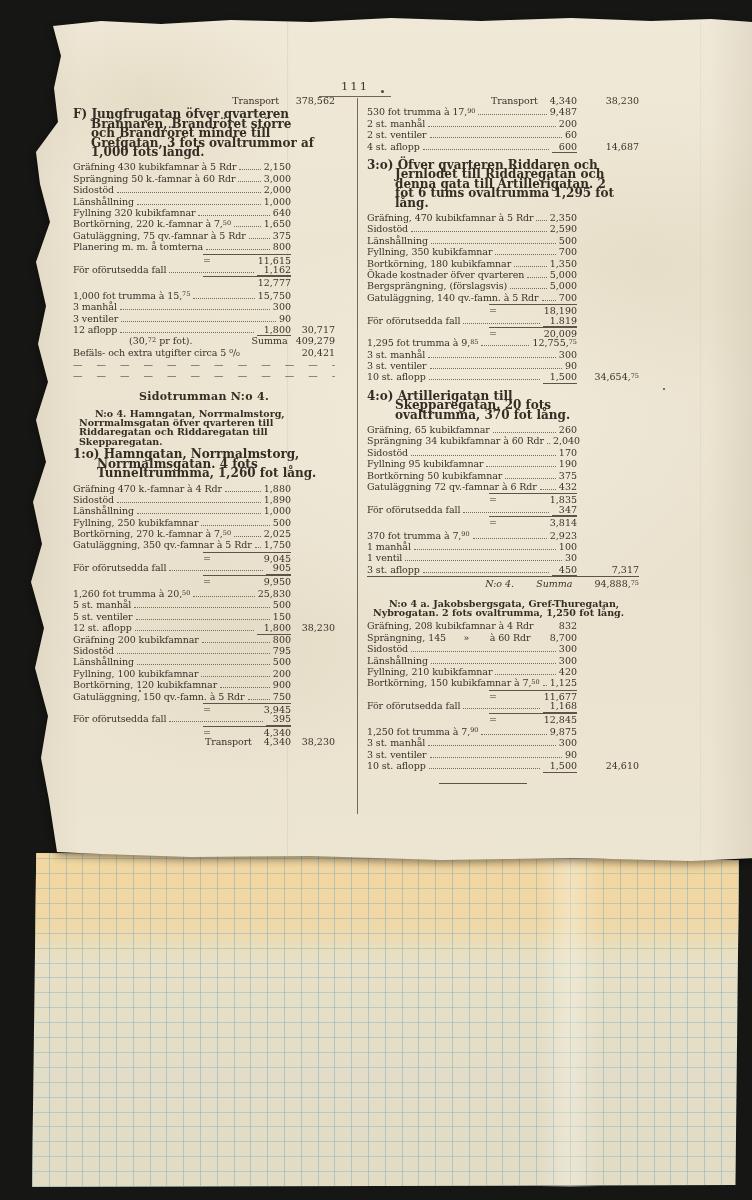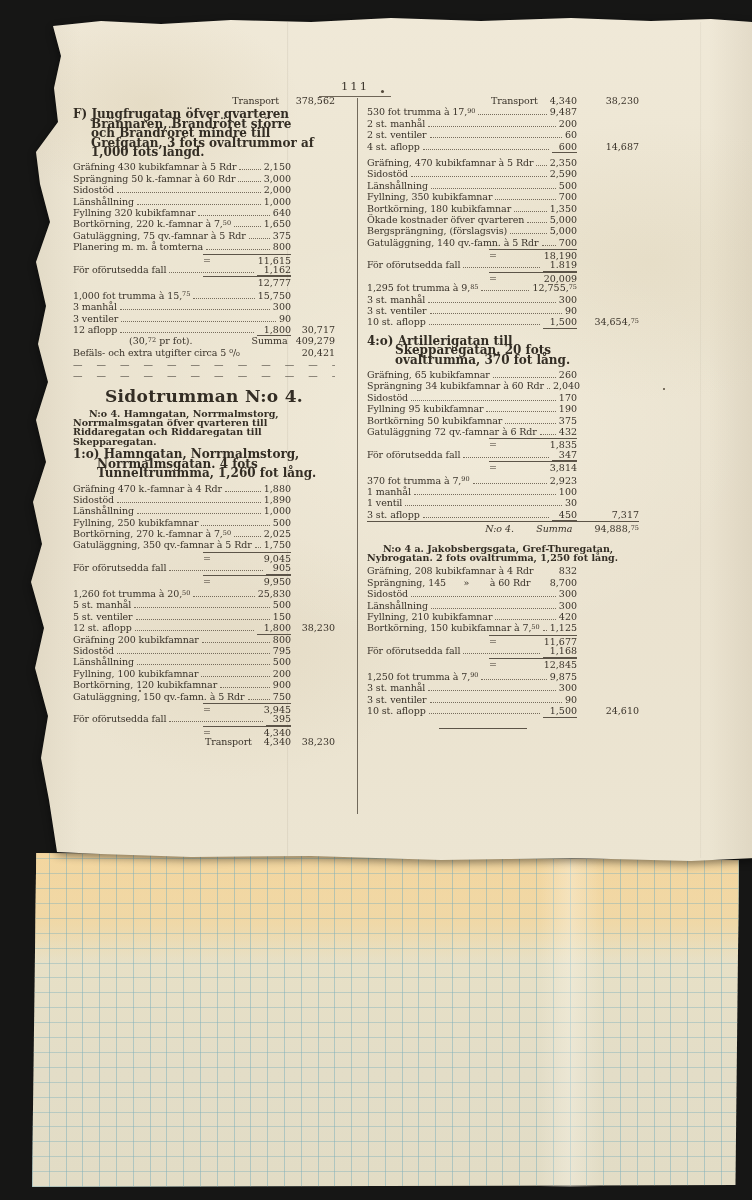--- a/index.html
+++ b/index.html
@@ -49,22 +49,22 @@
   .lead.off{border-bottom:none;}
   .a1{text-align:right;white-space:pre;}
   .a1.sum{border-bottom:1px solid #5c5448;padding-left:7px;}
   .a2{width:var(--a2w);flex:0 0 var(--a2w);text-align:right;white-space:pre;}
   .dec{font-size:6.5px;position:relative;top:-2.5px;letter-spacing:0;}
   .tr-label{flex:1;text-align:right;padding-right:12px;}
   .sub .subbox{display:flex;justify-content:space-between;width:88px;border-top:1px solid #5c5448;padding-top:0px;margin-top:1px;}
   .sub .lead-empty{flex:1;}
   .head{font-weight:bold;font-size:12px;line-height:9.4px;margin:4px 0 4px 0;color:#332d24;text-align:left;}
   .head.hang{padding-left:var(--hang,22px);text-indent:calc(-1 * var(--hang,22px));}
-  .para{font-weight:bold;font-size:9.5px;line-height:9.4px;margin:4px 0 3px 0;text-indent:16px;color:#332d24;}
-  .center-head{font-weight:bold;font-size:17px;line-height:13px;text-align:center;margin:8px 0 6px 0;letter-spacing:0.3px;color:#332d24;}
+  .para{font-weight:bold;font-size:9.5px;line-height:9.4px;margin:4px 0 3px 6px;text-indent:16px;color:#332d24;}
+  .center-head{font-weight:bold;font-size:11px;line-height:13px;text-align:center;margin:8px 0 6px 0;letter-spacing:0.3px;color:#332d24;}
   .summa-row{display:flex;align-items:baseline;height:12px;}
   .summa-row .pref{padding-left:56px;white-space:pre;}
   .summa-row .fill{flex:1;}
   .summa-row .sw{padding-right:8px;}
   .italic-total{display:flex;align-items:baseline;border-top:1.6px solid #4d4437;margin-top:2px;padding-top:1px;height:12.5px;font-style:italic;}
   .italic-total .fill{flex:1;}
   .summa-right{display:flex;justify-content:flex-end;align-items:baseline;border-top:1px solid #5c5448;margin-top:1px;padding-top:1px;height:12.5px;}
   .summa-right .it{font-style:italic;padding-right:22px;}
   .dashes{white-space:pre;letter-spacing:1px;word-spacing:9px;color:#4f4a42;height:11.5px;line-height:11.5px;overflow:hidden;}
   .gap{width:100%;}
@@ -337,20 +337,21 @@
             <span class="lead"></span>
             <span class="a1">60</span>
           </div>
           <div class="row has2">
             <span class="desc">4 st. aflopp</span>
             <span class="lead"></span>
             <span class="a1 sum">600</span>
             <span class="a2">14,687</span>
           </div>
           <div class="gap" style="height: 5px;"></div>
+          <div class="head hang" style="--hang: 28px; max-width: 230px;">3:o) Öfver qvarteren Riddaren och Jernlodet till Riddaregatan och denna gata till Artillerigatan. 2 fot 6 tums ovaltrumma 1,295 fot lång.</div>
           <div class="row">
             <span class="desc">Gräfning, 470 kubikfamnar à 5 Rdr</span>
             <span class="lead"></span>
             <span class="a1">2,350</span>
           </div>
           <div class="row">
             <span class="desc">Sidostöd</span>
             <span class="lead"></span>
             <span class="a1">2,590</span>
           </div>

